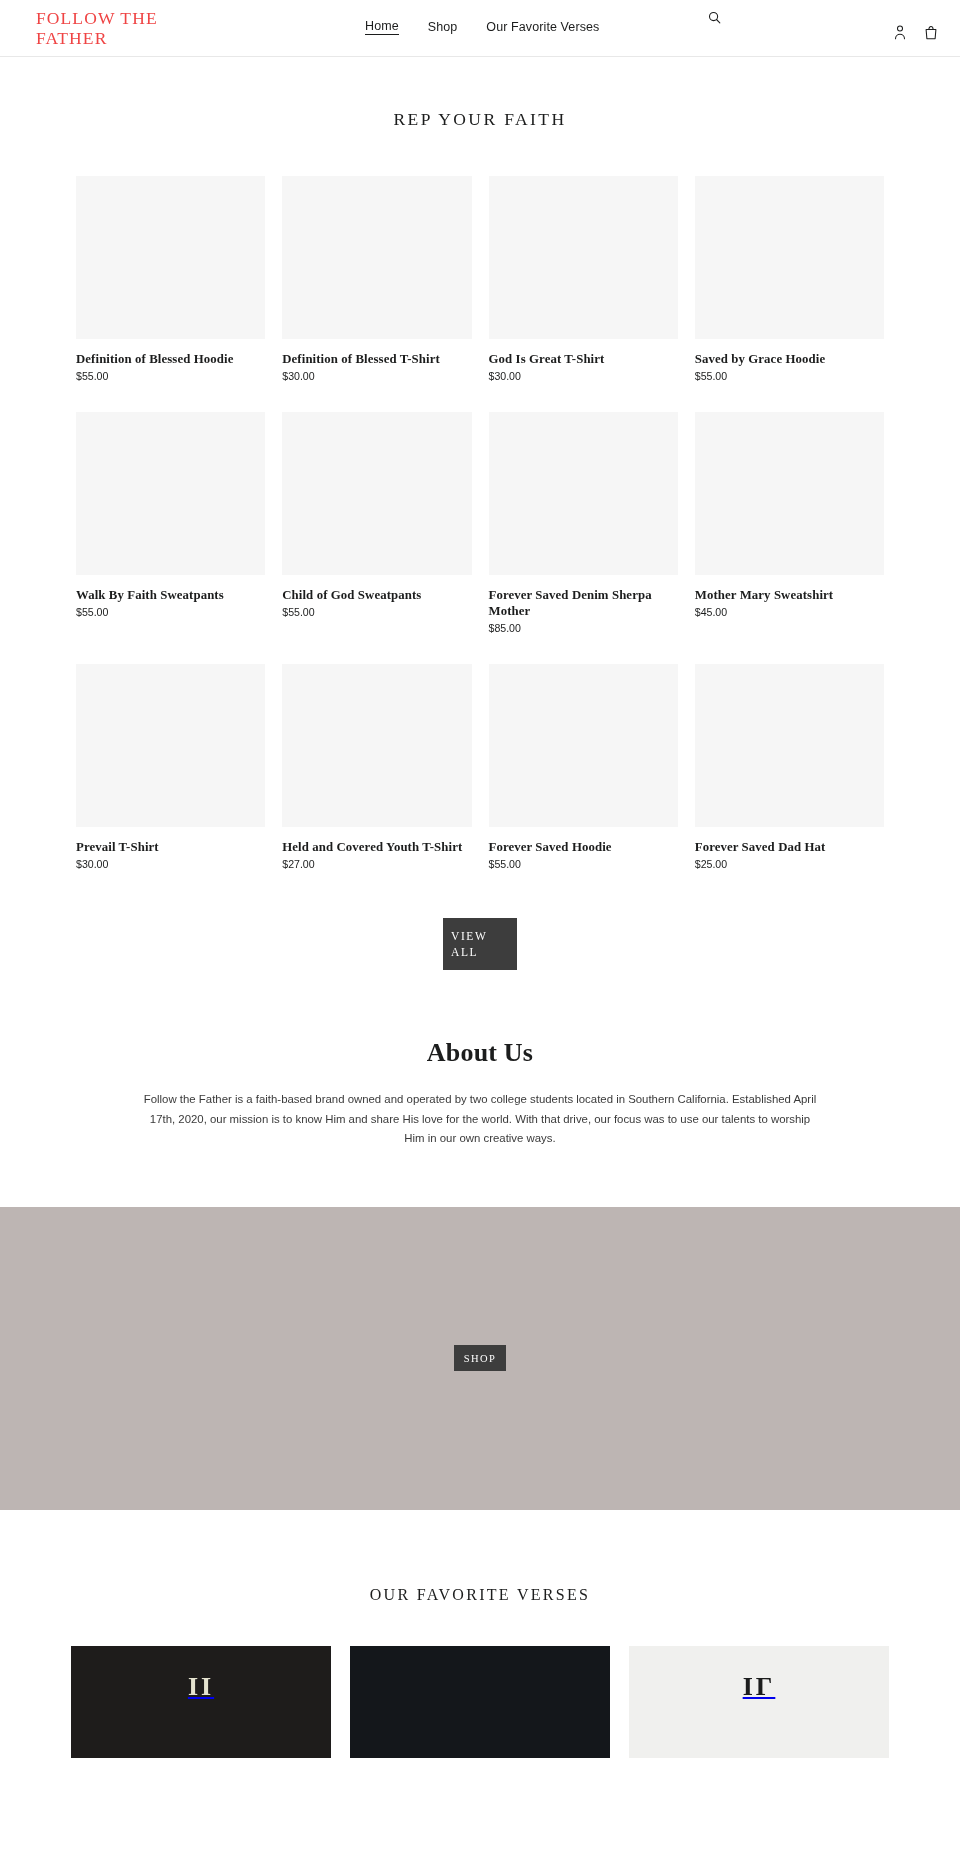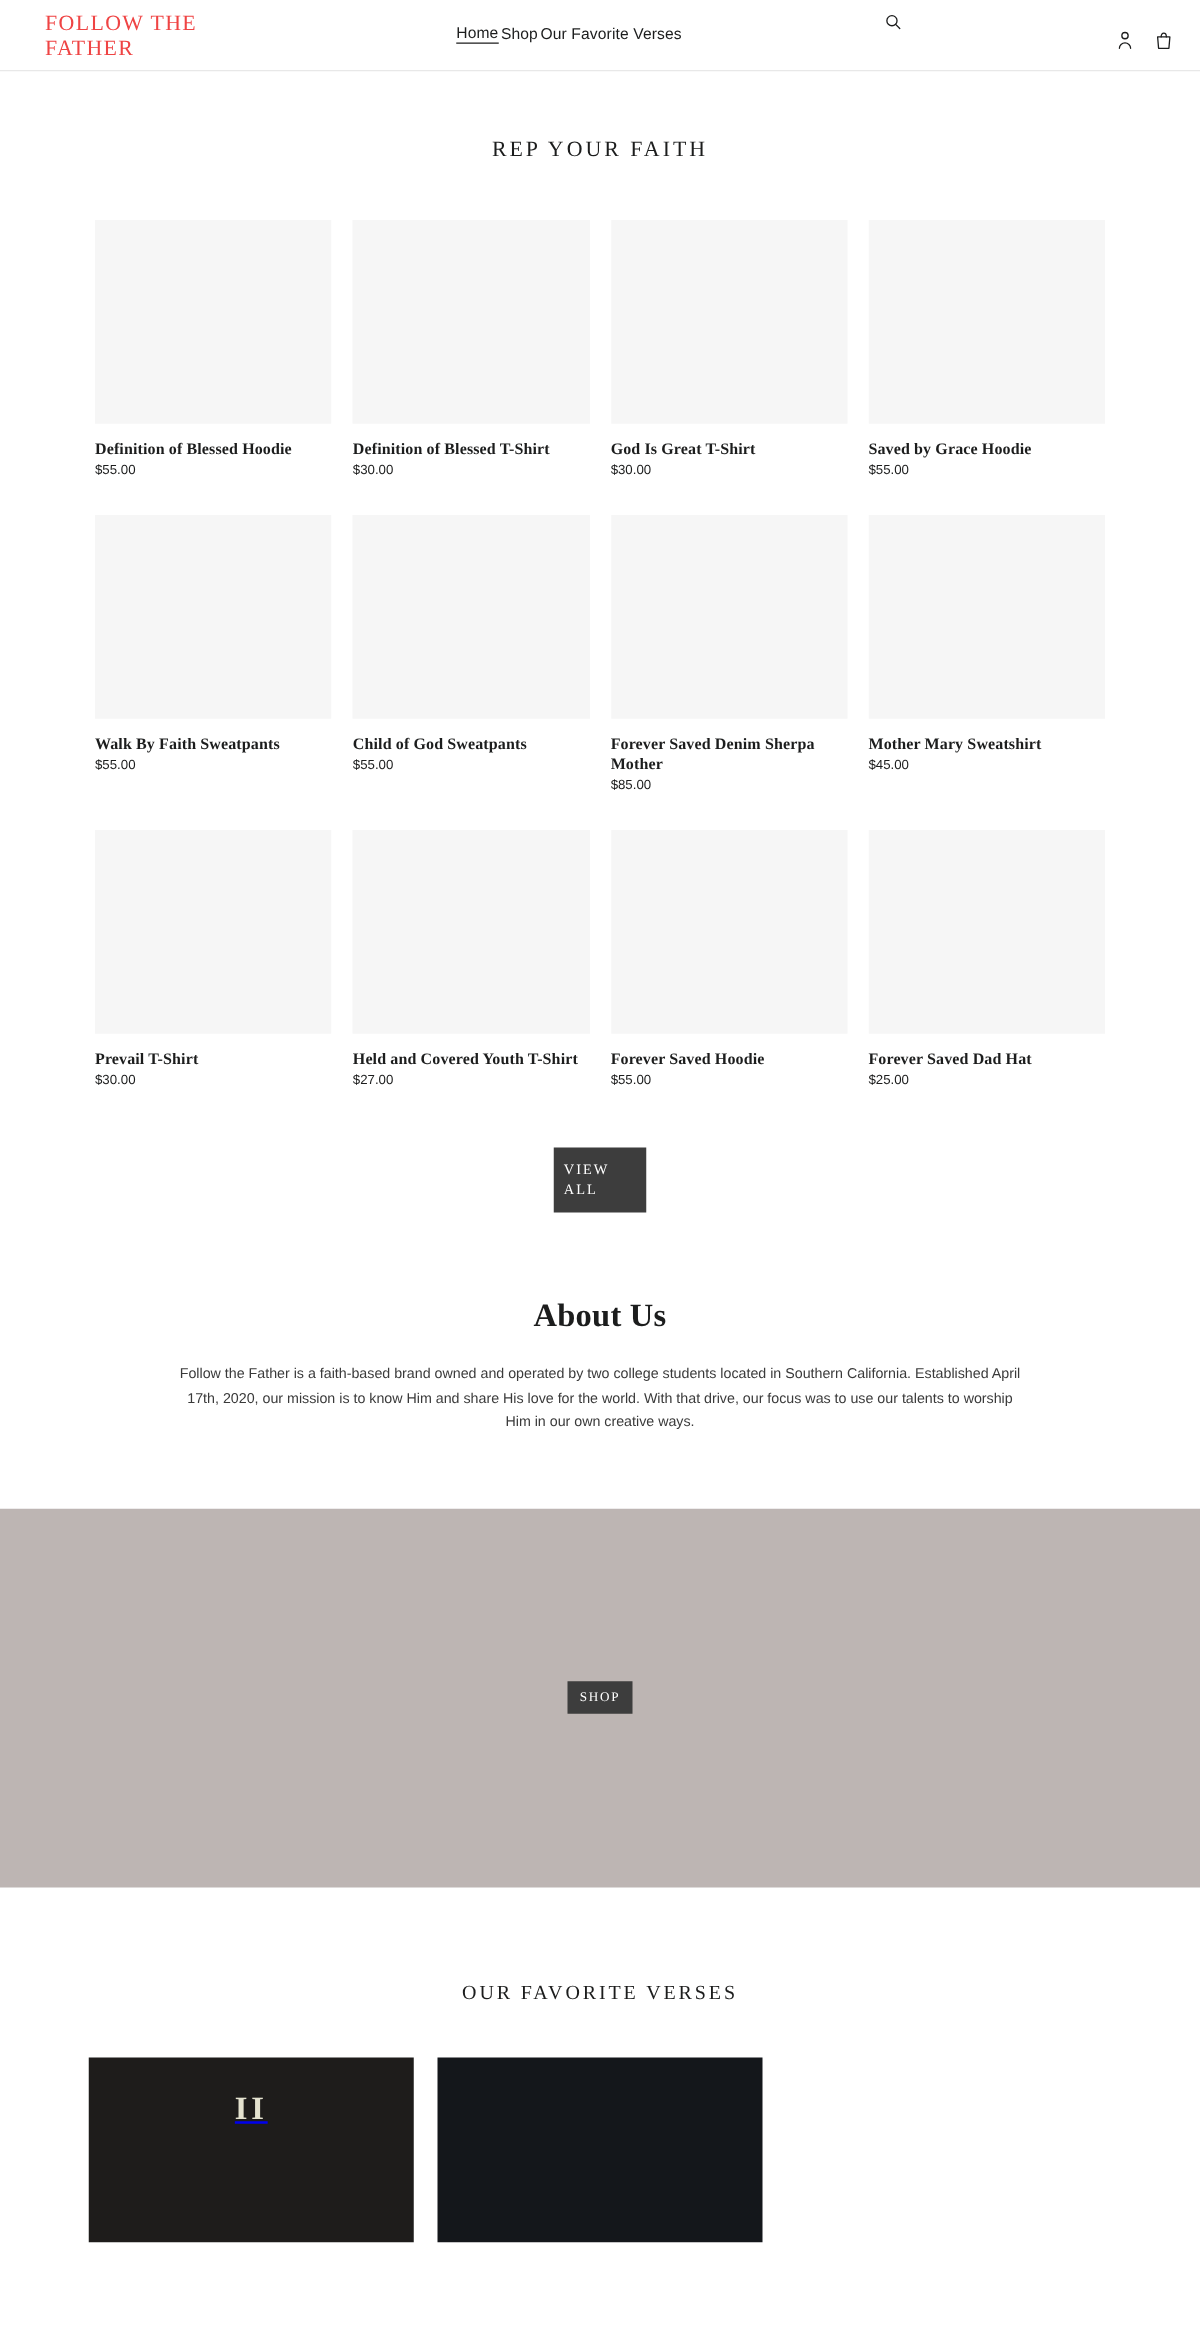--- a/index.html
+++ b/index.html
@@ -29,21 +29,21 @@
     line-height: 20px;
     color: #ef4444;
     text-decoration: none;
   }
   .main-nav {
     position: absolute;
     left: 365px;
     top: 19px;
     display: flex;
     align-items: center;
-    gap: 2px;
+    gap: 29px;
   }
   .nav-link {
     font-family: "Liberation Sans", sans-serif;
     font-size: 12.5px;
     color: #1c1d1d;
     text-decoration: none;
     letter-spacing: .1px;
     white-space: nowrap;
   }
   .nav-link.active {
@@ -196,21 +196,21 @@
     color: #1c1d1d;
     margin-bottom: 42px;
   }
   .verses-grid {
     display: grid;
     grid-template-columns: repeat(3, 1fr);
     column-gap: 19px;
     padding: 0 71px;
   }
   .verse-card {
-    height: 148px;
+    height: 112px;
     position: relative;
     overflow: hidden;
     display: flex;
     align-items: flex-start;
     justify-content: center;
     padding-top: 26px;
   }
   .verse-glyph {
     font-family: "Liberation Serif", serif;
     font-weight: bold;
@@ -339,14 +339,17 @@
 
 <section class="verses">
   <h2 class="verses-title">OUR FAVORITE VERSES</h2>
   <div class="verses-grid">
     <a href="#" class="verse-card" id="verse-0" style="background: rgb(30, 28, 27);">
       <span class="verse-glyph" style="color: rgb(228, 226, 207);">ΙΙ</span>
     </a>
     <a href="#" class="verse-card" id="verse-1" style="background: rgb(20, 23, 27);">
       <span class="verse-glyph" style="color: rgb(20, 23, 27);"></span>
     </a>
+    <a href="#" class="verse-card" id="verse-2" style="background: rgb(240, 240, 238);">
+      <span class="verse-glyph" style="color: rgb(28, 29, 29);">ΙΓ</span>
+    </a>
   </div>
 </section>
 
 </body></html>

